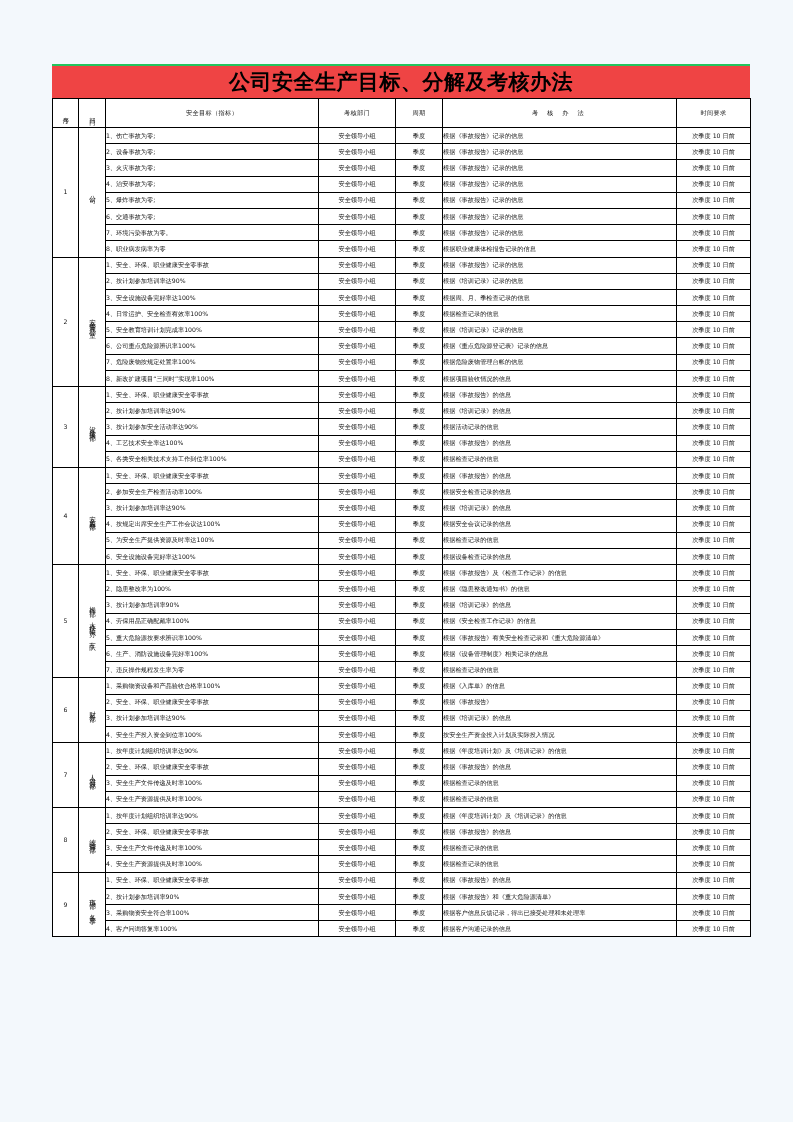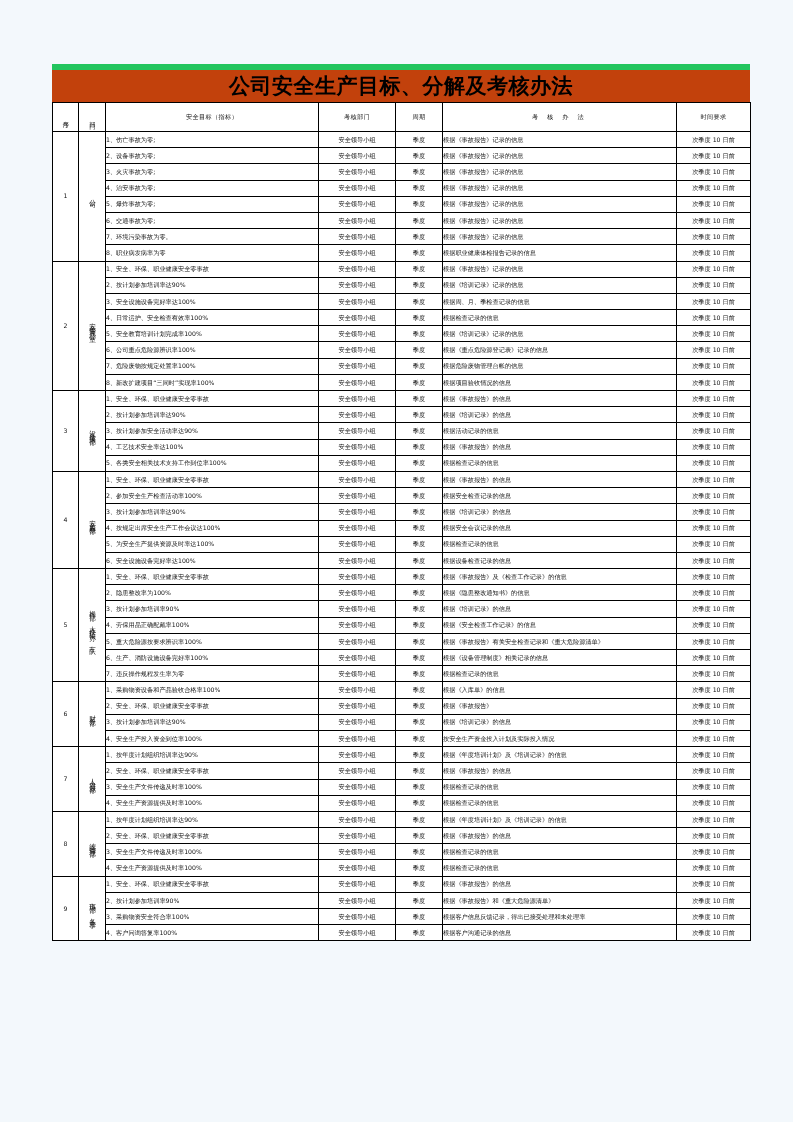--- a/index.html
+++ b/index.html
@@ -19,22 +19,22 @@
     height: 1122px;
     box-sizing: border-box;
   }
   .doc-wrap {
     position: absolute;
     left: 52px;
     top: 64px;
     width: 698px;
   }
   .title-bar {
-    border-top: 6px solid #22c55e;
-    background: #c2410c;
+    border-top: 2px solid #22c55e;
+    background: #ef4444;
     height: 32px;
     display: flex;
     align-items: center;
     justify-content: center;
   }
   .doc-title {
     font-size: 21px;
     font-weight: bold;
     letter-spacing: 0.5px;
     color: #000;

